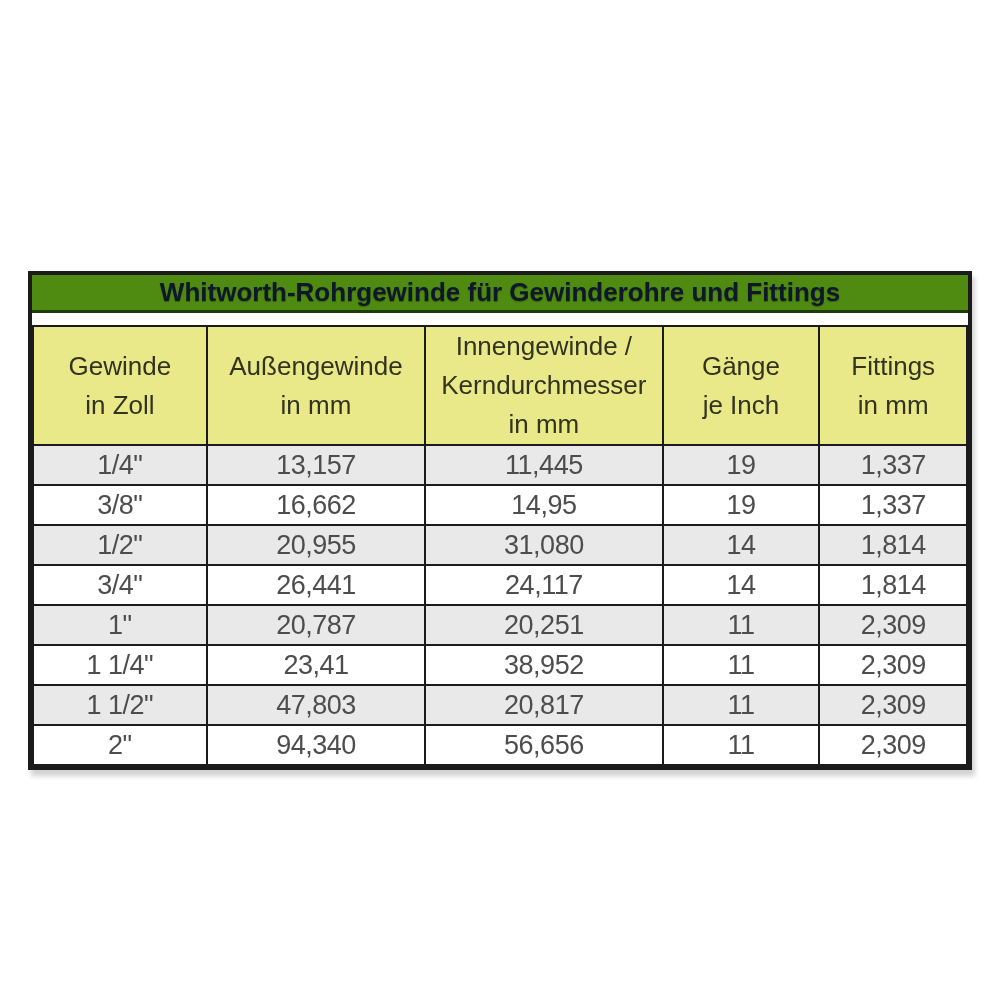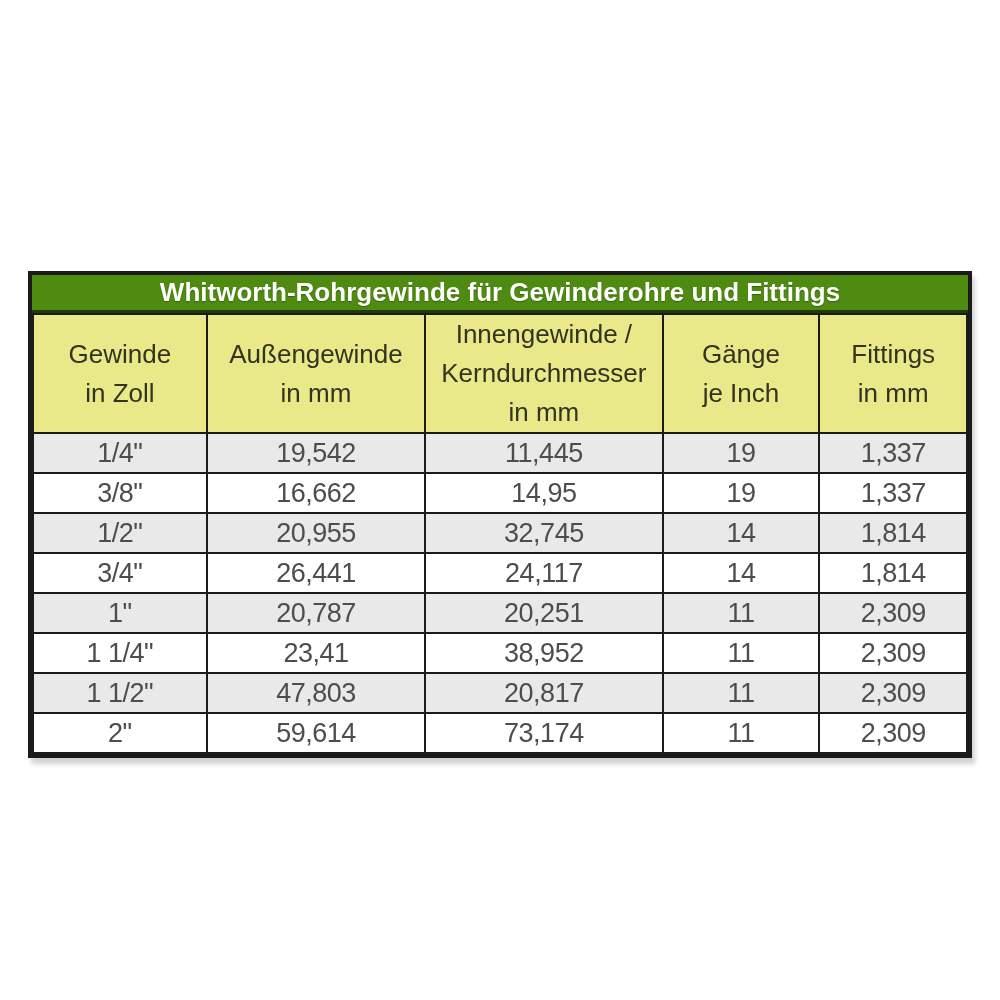--- a/index.html
+++ b/index.html
@@ -23,32 +23,33 @@
     box-sizing: border-box;
     border: 4px solid #1b1b1b;
     box-shadow: 3px 6px 5px rgba(0,0,0,0.18);
     background: #ffffff;
   }
   .title-bar {
     box-sizing: border-box;
     height: 38px;
     background: #4f8b10;
     border-bottom: 3px solid #203c06;
-    color: #ffffff;
+    color: #0f172a;
     font-size: 26px;
     font-weight: bold;
     text-align: center;
     line-height: 35px;
     letter-spacing: 0px;
     text-shadow: 0 1px 1px rgba(30,60,5,0.5);
   }
   table.grid {
     width: 100%;
     border-collapse: collapse;
     table-layout: fixed;
+    margin-top: 12px;
   }
   table.grid col.c1 { width: 18.6%; }
   table.grid col.c2 { width: 23.4%; }
   table.grid col.c3 { width: 25.4%; }
   table.grid col.c4 { width: 16.8%; }
   table.grid col.c5 { width: 15.8%; }
   table.grid th, table.grid td {
     border: 2px solid #1b1b1b;
     text-align: center;
     vertical-align: middle;
@@ -101,36 +102,36 @@
 in mm</th>
           <th>Gänge
 je Inch</th>
           <th>Fittings
 in mm</th>
         </tr>
       </thead>
       <tbody>
         <tr>
           <td>1/4"</td>
-          <td>19,542</td>
+          <td>13,157</td>
           <td>11,445</td>
           <td>19</td>
           <td>1,337</td>
         </tr>
         <tr>
           <td>3/8"</td>
           <td>16,662</td>
           <td>14,95</td>
           <td>19</td>
           <td>1,337</td>
         </tr>
         <tr>
           <td>1/2"</td>
           <td>20,955</td>
-          <td>32,745</td>
+          <td>31,080</td>
           <td>14</td>
           <td>1,814</td>
         </tr>
         <tr>
           <td>3/4"</td>
           <td>26,441</td>
           <td>24,117</td>
           <td>14</td>
           <td>1,814</td>
         </tr>
@@ -150,21 +151,21 @@
         </tr>
         <tr>
           <td>1 1/2"</td>
           <td>47,803</td>
           <td>20,817</td>
           <td>11</td>
           <td>2,309</td>
         </tr>
         <tr>
           <td>2"</td>
-          <td>59,614</td>
-          <td>73,174</td>
+          <td>94,340</td>
+          <td>56,656</td>
           <td>11</td>
           <td>2,309</td>
         </tr>
       </tbody>
     </table>
   </div>
 </div>
 
 </body></html>

